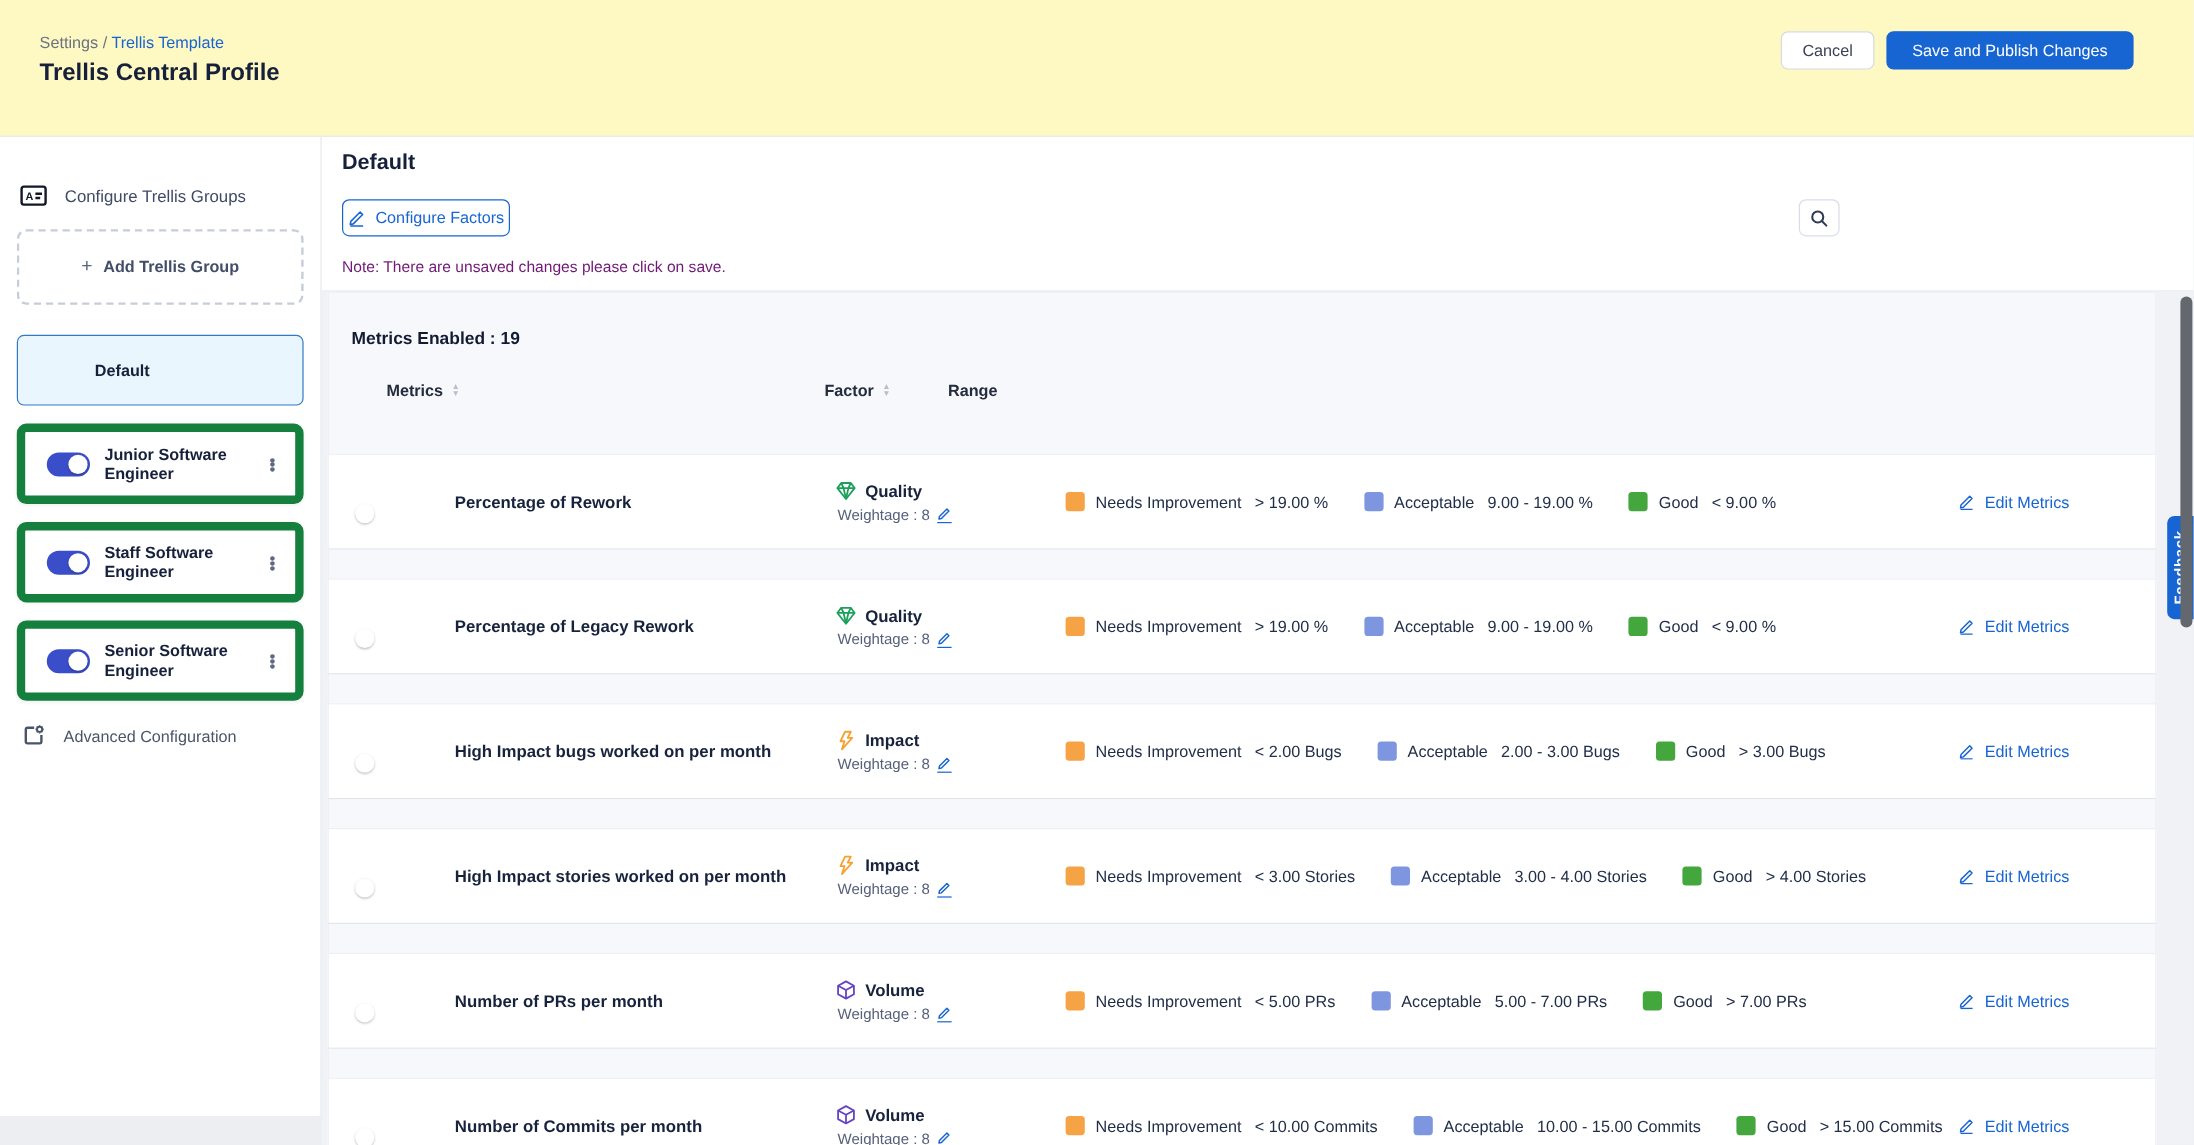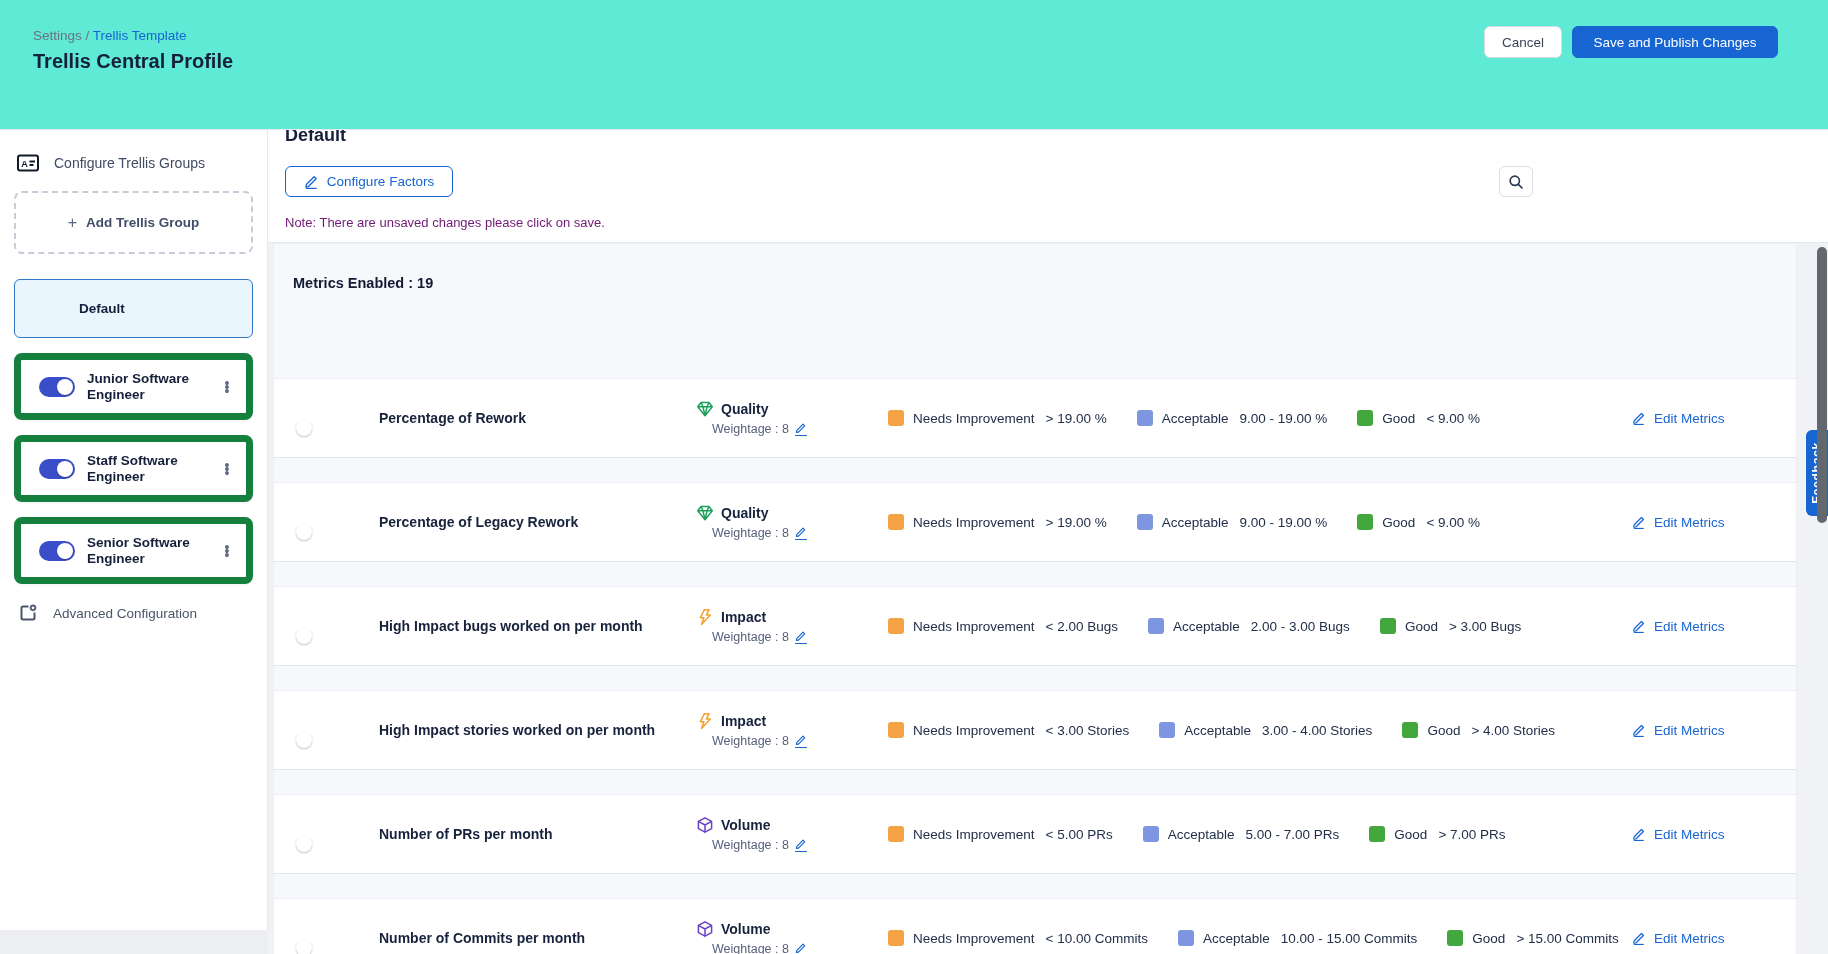--- a/index.html
+++ b/index.html
@@ -1,19 +1,19 @@
 <!DOCTYPE html>
 <html><head>
 <meta charset="utf-8">
 <style>
   * { margin:0; padding:0; box-sizing:border-box; }
   html,body { width:1828px; height:954px; overflow:hidden; font-family:"Liberation Sans", sans-serif; background:#eceef2; }
 
   
-  .page-header { position:absolute; left:0; top:0; width:1828px; height:130px; background:#5eead4; border-bottom:1px solid #e6e9ef; z-index:5; }
+  .page-header { position:absolute; left:0; top:0; width:1828px; height:114px; background:#fef9c3; border-bottom:1px solid #e6e9ef; z-index:5; }
   .crumbs { position:absolute; left:33px; top:28px; font-size:13.5px; color:#6b7280; }
   .crumbs .link { color:#1765d2; cursor:pointer; }
   .page-title { position:absolute; left:33px; top:50px; font-size:20px; font-weight:bold; color:#16203a; }
   .btn { display:inline-flex; align-items:center; justify-content:center; height:32px; border-radius:6px; font-size:13.5px; cursor:pointer; }
   .btn-cancel { position:absolute; right:266px; top:26px; width:78px; background:#fff; border:1px solid #d5dae3; color:#3b4256; }
   .btn-save { position:absolute; right:50px; top:26px; width:206px; background:#1765d2; border:1px solid #1765d2; color:#fff; }
 
   
   .sidebar { position:absolute; left:0; top:114px; width:268px; height:816px; background:#fff; border-right:1px solid #e6e9ef; padding:14px; z-index:4; }
   .side-section { display:flex; align-items:center; gap:14px; margin:24px 0 0 2px; color:#3f4a63; font-size:14px; }
@@ -27,39 +27,39 @@
   .show-more-card { margin-top:15px; height:52px; background:#fff; border:1px solid #eef0f4; border-radius:8px; box-shadow:0 1px 3px rgba(20,30,60,.06); display:flex; align-items:center; justify-content:center; gap:8px; color:#1765d2; font-weight:bold; font-size:13.5px; cursor:pointer; }
   .adv-row { display:flex; align-items:center; gap:14px; margin:18px 0 0 3px; color:#4a5568; font-size:13.5px; cursor:pointer; }
 
   
   .switch { position:relative; width:36px; height:20px; border-radius:10px; background:#3b4ec9; flex:0 0 auto; cursor:pointer; }
   .switch::after { content:""; position:absolute; right:2px; top:2px; width:16px; height:16px; border-radius:50%; background:#fff; box-shadow:0 1px 2px rgba(0,0,0,.25); }
 
   
   .main-band { position:absolute; left:268px; top:114px; width:1560px; height:129px; background:#fff; border-bottom:1px solid #e5e8ee; z-index:3; }
   .group-title { position:absolute; left:17px; top:11px; font-size:18px; font-weight:bold; color:#16203a; }
-  .btn-configure { position:absolute; left:17px; top:52px; width:168px; height:31px; background:#fff; border:1px solid #1765d2; border-radius:6px; color:#1765d2; font-size:13.5px; display:flex; align-items:center; justify-content:center; gap:8px; cursor:pointer; }
+  .btn-configure { position:absolute; left:17px; top:52px; width:140px; height:31px; background:#fff; border:1px solid #1765d2; border-radius:6px; color:#1765d2; font-size:13.5px; display:flex; align-items:center; justify-content:center; gap:8px; cursor:pointer; }
   .note { position:absolute; left:17px; top:101px; font-size:13px; color:#701a75; }
   .btn-search { position:absolute; right:295px; top:52px; width:34px; height:31px; background:#fff; border:1px solid #d8dde7; border-radius:6px; display:flex; align-items:center; justify-content:center; cursor:pointer; }
   .dropdown { position:absolute; right:28px; top:52px; width:237px; height:31px; background:#fff; border:1px solid #d8dde7; border-radius:6px; display:flex; align-items:center; padding:0 10px 0 13px; font-size:13px; color:#1f2a44; cursor:pointer; }
   .dropdown .chev { margin-left:auto; color:#9aa3b2; font-size:12px; transform:scaleX(1.4); }
 
   .scroll-area { position:absolute; left:268px; top:243px; width:1560px; height:711px; background:#f0f2f6; }
   .table-panel { position:absolute; left:5px; top:0; width:1524px; height:720px; background:#f7f8fb; box-shadow:0 0 0 1px #eceef3 inset; }
   .metrics-enabled { position:absolute; left:20px; top:32px; font-size:14.5px; font-weight:bold; color:#121b33; }
   .thead { position:absolute; left:0; top:75px; width:100%; height:34px; }
   .th { position:absolute; font-size:13.5px; font-weight:bold; color:#242c3d; display:flex; align-items:center; gap:7px; }
   .sorter { display:inline-flex; flex-direction:column; line-height:6px; font-size:7px; color:#b9bfca; }
   .rows { position:absolute; left:0; top:135px; width:100%; }
   .mrow { display:flex; align-items:center; min-height:80px; background:#fff; border:1px solid #edeff4; border-bottom-color:#e2e5eb; margin-bottom:24px; padding:10px 16px 10px 40px; }
   .cell-toggle { width:65px; flex:0 0 auto; }
   .cell-name { width:317px; flex:0 0 auto; font-size:14px; font-weight:bold; color:#17223c; padding-right:16px; }
   .cell-factor { width:192px; flex:0 0 auto; }
   .factor-top { display:flex; align-items:center; gap:7px; font-size:14px; font-weight:bold; color:#17223c; }
-  .weightage { margin-top:4px; margin-left:16px; font-size:12.5px; color:#56607a; display:flex; align-items:center; gap:6px; }
+  .weightage { margin-top:4px; margin-left:2px; font-size:12.5px; color:#56607a; display:flex; align-items:center; gap:6px; }
   .pencil-link { display:inline-flex; border-bottom:1px solid #1765d2; padding-bottom:1px; cursor:pointer; }
   .cell-ranges { flex:0 1 760px; display:flex; flex-wrap:wrap; column-gap:30px; row-gap:10px; align-items:center; }
   .range-item { display:flex; align-items:center; gap:9px; font-size:13.5px; color:#222f49; white-space:nowrap; }
   .chip { width:16px; height:16px; border-radius:3px; flex:0 0 auto; }
   .range-val { margin-left:2px; }
   .cell-edit { margin-left:auto; width:148px; flex:0 0 auto; display:flex; align-items:center; gap:8px; color:#1765d2; font-size:13.5px; cursor:pointer; }
 
   
   .feedback-tab { position:absolute; right:0; top:430px; width:22px; height:86px; background:#1765d2; border-radius:6px 0 0 6px; display:flex; align-items:center; justify-content:center; z-index:8; cursor:pointer; }
   .feedback-tab span { writing-mode:vertical-rl; transform:rotate(180deg); color:#fff; font-size:12.5px; font-weight:bold; letter-spacing:.5px; }
@@ -161,20 +161,39 @@
     <svg width="16" height="16" viewBox="0 0 16 16" fill="none" stroke="#2c3a55" stroke-width="1.7">
         <circle cx="6.8" cy="6.8" r="4.6"></circle>
         <path d="M10.4 10.4 L14 14" stroke-linecap="round"></path>
       </svg>
   </div>
 </div>
 
 <div class="scroll-area">
   <div class="table-panel">
     <div class="metrics-enabled">Metrics Enabled : 19</div>
+    <div class="thead">
+      <div class="th" style="left:49px;">
+        <span>Metrics</span>
+        <span class="sorter">
+            <span>▲</span>
+            <span>▼</span>
+          </span>
+      </div>
+      <div class="th" style="left:414px;">
+        <span>Factor</span>
+        <span class="sorter">
+            <span>▲</span>
+            <span>▼</span>
+          </span>
+      </div>
+      <div class="th" style="left:517px;">
+        <span>Range</span>
+      </div>
+    </div>
     <div class="rows" id="rows-container">
   <div class="mrow">
     <div class="cell-toggle"><span class="switch"></span></div>
     <div class="cell-name">Percentage of Rework</div>
     <div class="cell-factor">
       <div class="factor-top">
         <span class="ficon">
                 <svg width="18" height="18" viewBox="0 0 18 18" fill="none" stroke="#1ba05b" stroke-width="1.5" stroke-linejoin="round">
                   <path d="M5 2.5 H13 L16.2 6.8 L9 15.8 L1.8 6.8 Z"></path>
                   <path d="M1.8 6.8 H16.2 M5 2.5 L7 6.8 L9 15.8 M13 2.5 L11 6.8 L9 15.8"></path>

